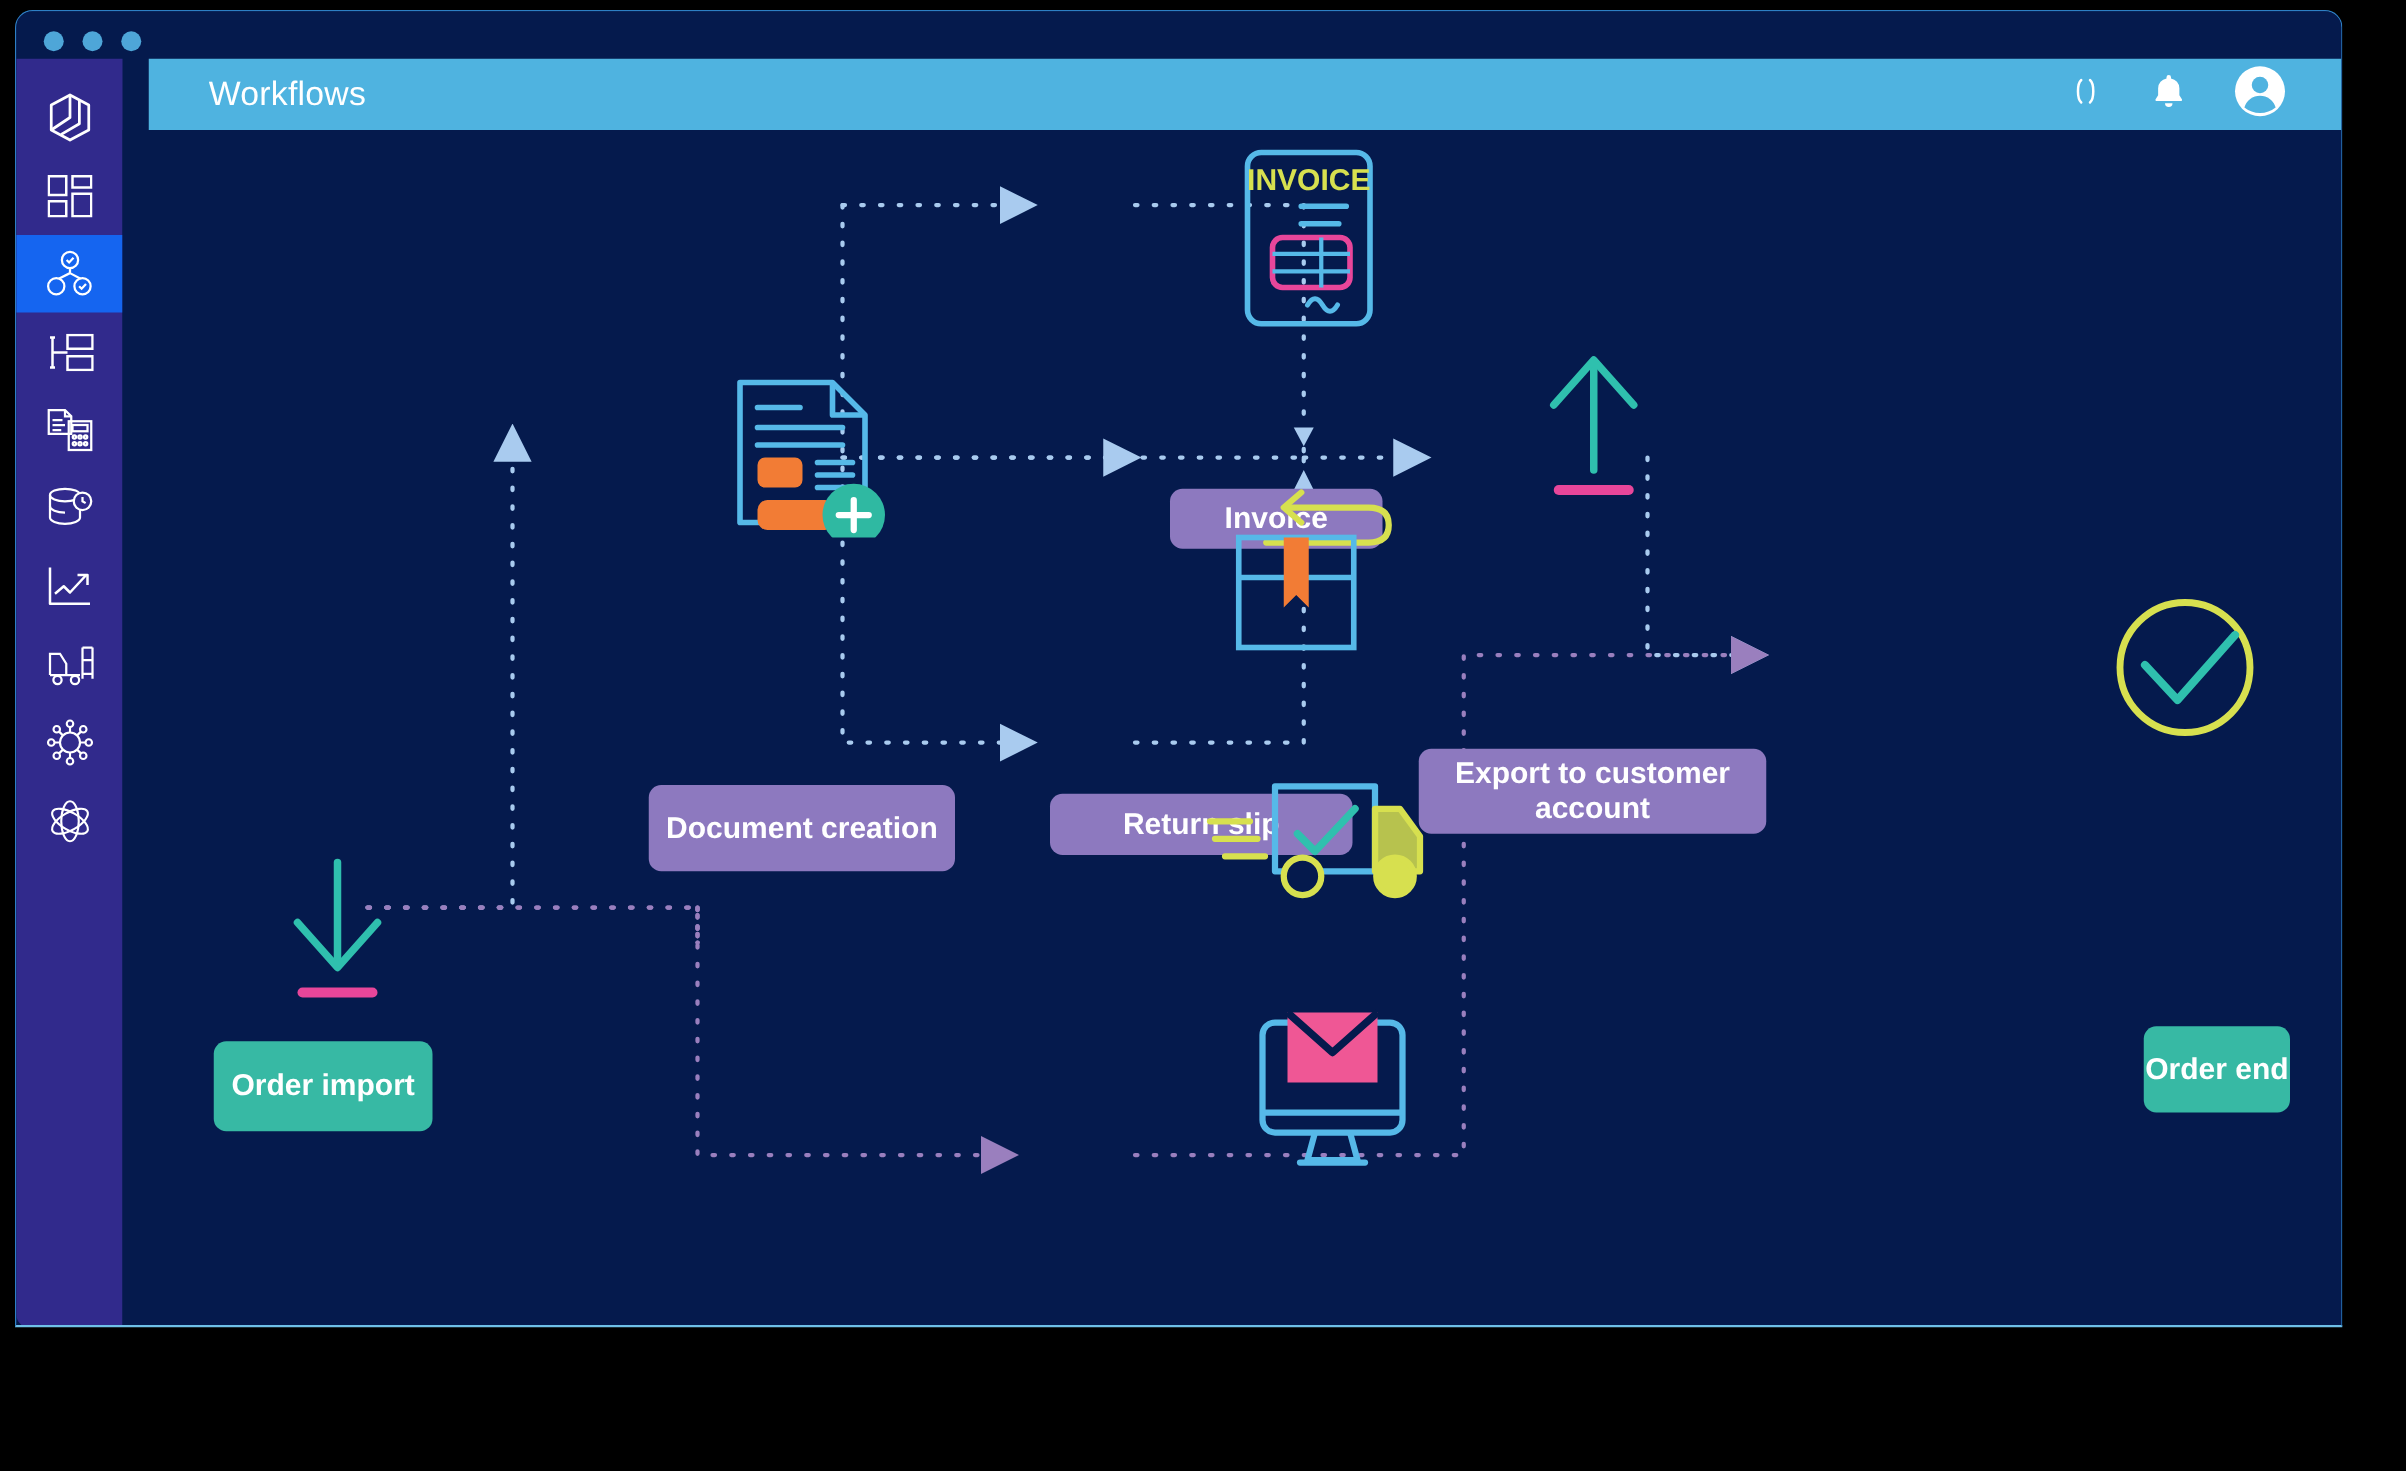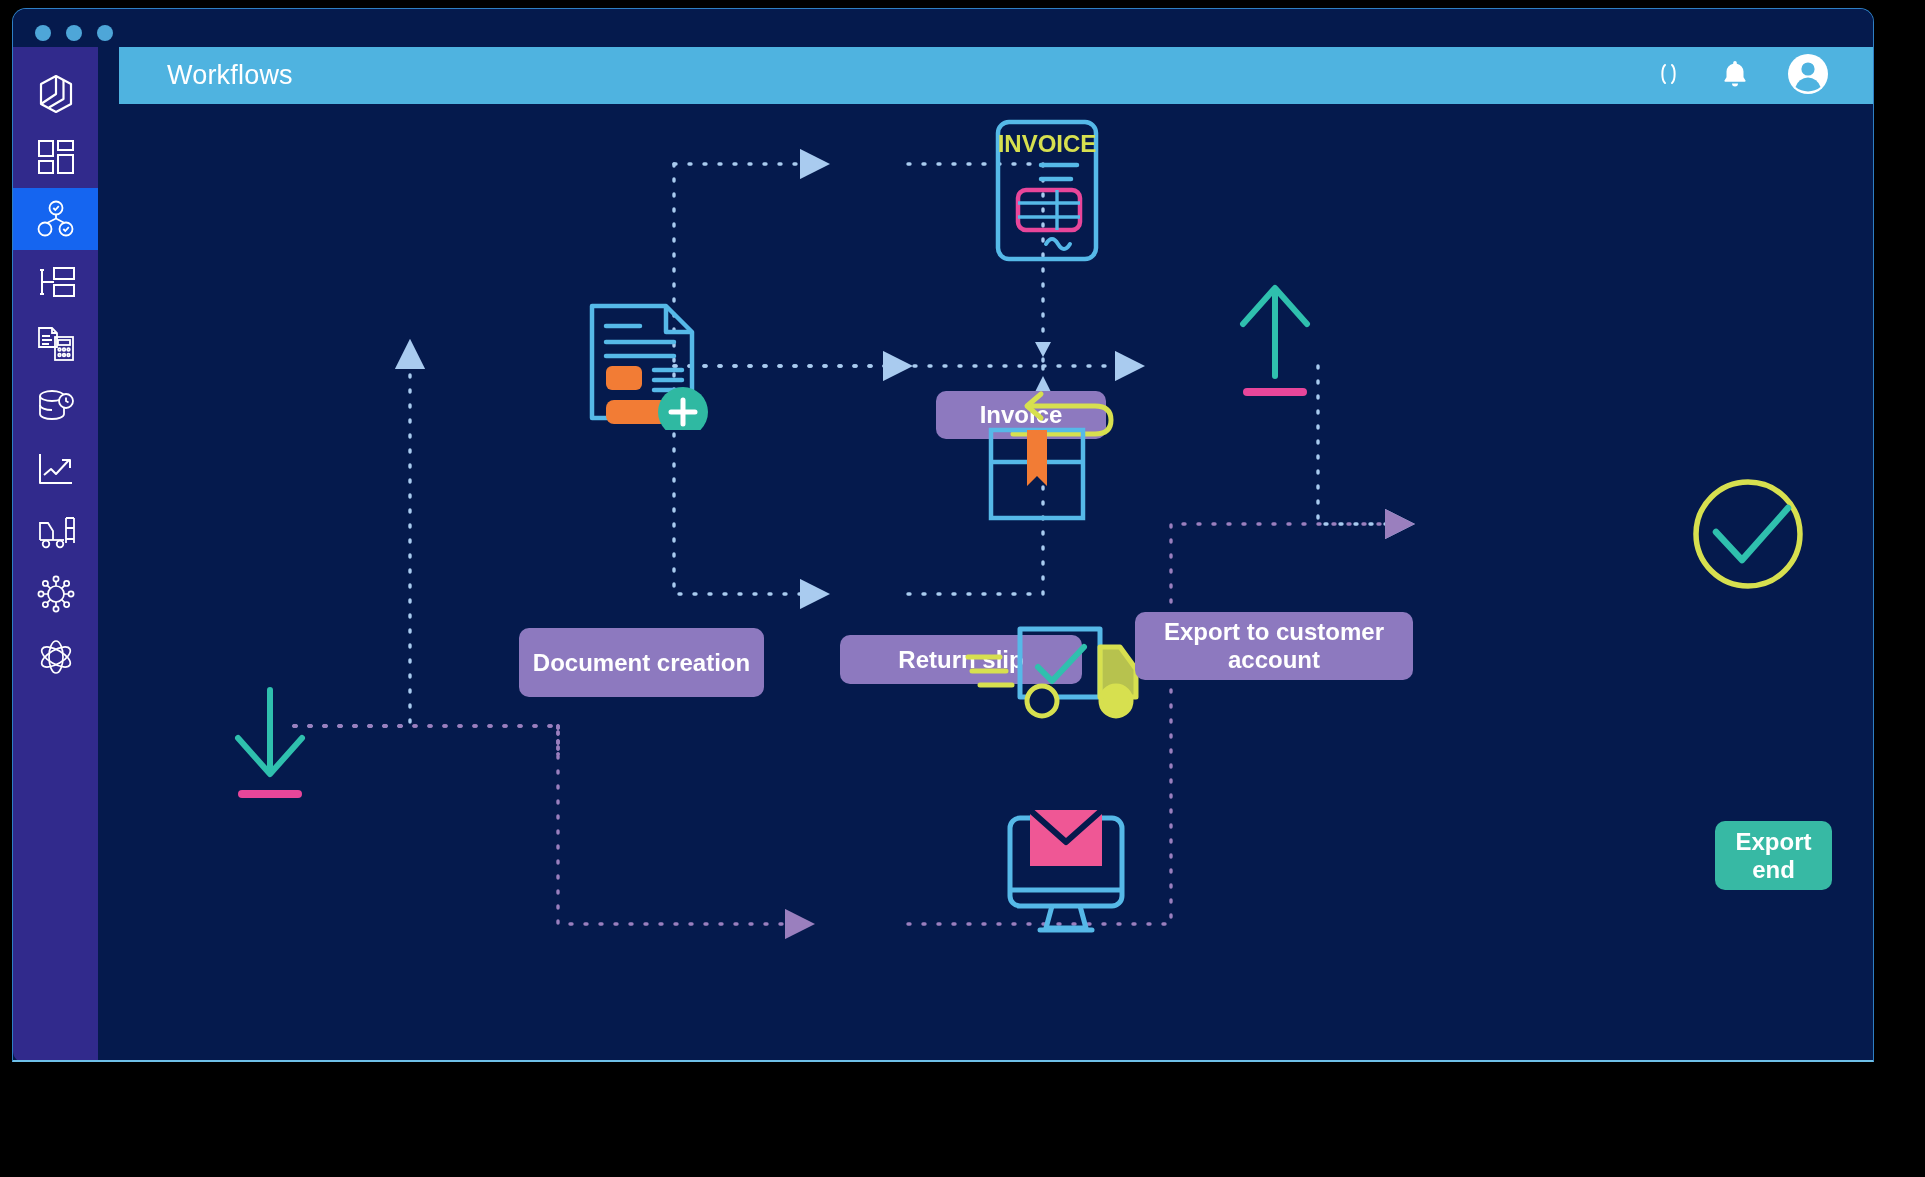--- a/index.html
+++ b/index.html
@@ -38,21 +38,21 @@
   .pill{position:absolute;border-radius:10px;display:flex;align-items:center;
         justify-content:center;text-align:center;color:#ffffff;font-weight:bold;
         line-height:1.16;box-sizing:border-box;}
   .pill.purple{background:#8d79bf;}
   .pill.teal{background:#37b9a4;}
 
   #pill-invoice{left:838px;top:287px;width:170px;height:48px;font-size:24px;}
   #pill-doc{left:421px;top:524px;width:245px;height:69px;font-size:24px;padding:0 0;}
   #pill-return{left:742px;top:531px;width:242px;height:49px;font-size:24px;}
   #pill-ship{left:707px;top:738px;width:331px;height:49px;font-size:24px;}
-  #pill-export{left:1037px;top:508px;width:278px;height:68px;font-size:24px;padding:0 10px;}
+  #pill-export{left:1037px;top:495px;width:278px;height:68px;font-size:24px;padding:0 10px;}
   #pill-order{left:73px;top:729px;width:175px;height:72px;font-size:24px;}
   #pill-end{left:1617px;top:717px;width:117px;height:69px;font-size:24px;}
 
   .icon-abs{position:absolute;}
 </style>
 </head>
 <body>
 
 <div class="screen">
  <div class="window">
@@ -270,20 +270,21 @@
       </g>
     </svg>
 
     <span class="icon-abs" style="left:128px;top:582px">
       <svg width="88" height="130" viewBox="0 0 88 130" fill="none">
         <path d="M44 4 V86" stroke="#2fc0ae" stroke-width="6" stroke-linecap="round"></path>
         <path d="M12 52 L44 88 L76 52" stroke="#2fc0ae" stroke-width="6" stroke-linecap="round" stroke-linejoin="round"></path>
         <path d="M16 108 H72" stroke="#e8469a" stroke-width="8" stroke-linecap="round"></path>
       </svg>
     </span>
+    <div class="pill teal" id="pill-order" style="white-space: normal;">Order import</div>
 
     <span class="icon-abs" style="left:480px;top:196px">
       <svg width="130" height="130" viewBox="0 0 130 130" fill="none">
         <path d="M14 6 H88 L114 32 V118 H14 Z" stroke="#56b9e8" stroke-width="4.5" stroke-linejoin="round"></path>
         <path d="M88 6 V32 H114" stroke="#56b9e8" stroke-width="4.5" stroke-linejoin="round"></path>
         <path d="M28 26 H62 M28 42 H96 M28 56 H96" stroke="#56b9e8" stroke-width="4.5" stroke-linecap="round"></path>
         <rect x="28" y="66" width="36" height="24" rx="6" fill="#f27c35"></rect>
         <path d="M76 70 H104 M76 80 H104 M76 90 H104" stroke="#56b9e8" stroke-width="4.5" stroke-linecap="round"></path>
         <rect x="28" y="100" width="62" height="24" rx="8" fill="#f27c35"></rect>
         <circle cx="105" cy="112" r="25" fill="#2fb9a2"></circle>
@@ -345,17 +346,17 @@
       </svg>
     </span>
     <div class="pill purple" id="pill-export" style="white-space: normal;">Export to customer account</div>
 
     <span class="icon-abs" style="left:1590px;top:370px">
       <svg width="120" height="120" viewBox="0 0 120 120" fill="none">
         <circle cx="60" cy="60" r="52" stroke="#d7e04f" stroke-width="5.5"></circle>
         <path d="M28 58 L54 86 L100 34" stroke="#2fc0ae" stroke-width="6.5" fill="none" stroke-linecap="round" stroke-linejoin="round"></path>
       </svg>
     </span>
-    <div class="pill teal" id="pill-end" style="white-space: normal;">Export end</div>
+    <div class="pill teal" id="pill-end" style="white-space: normal;">Order end</div>
 
   </div>
  </div>
 </div>
 
 </body></html>

